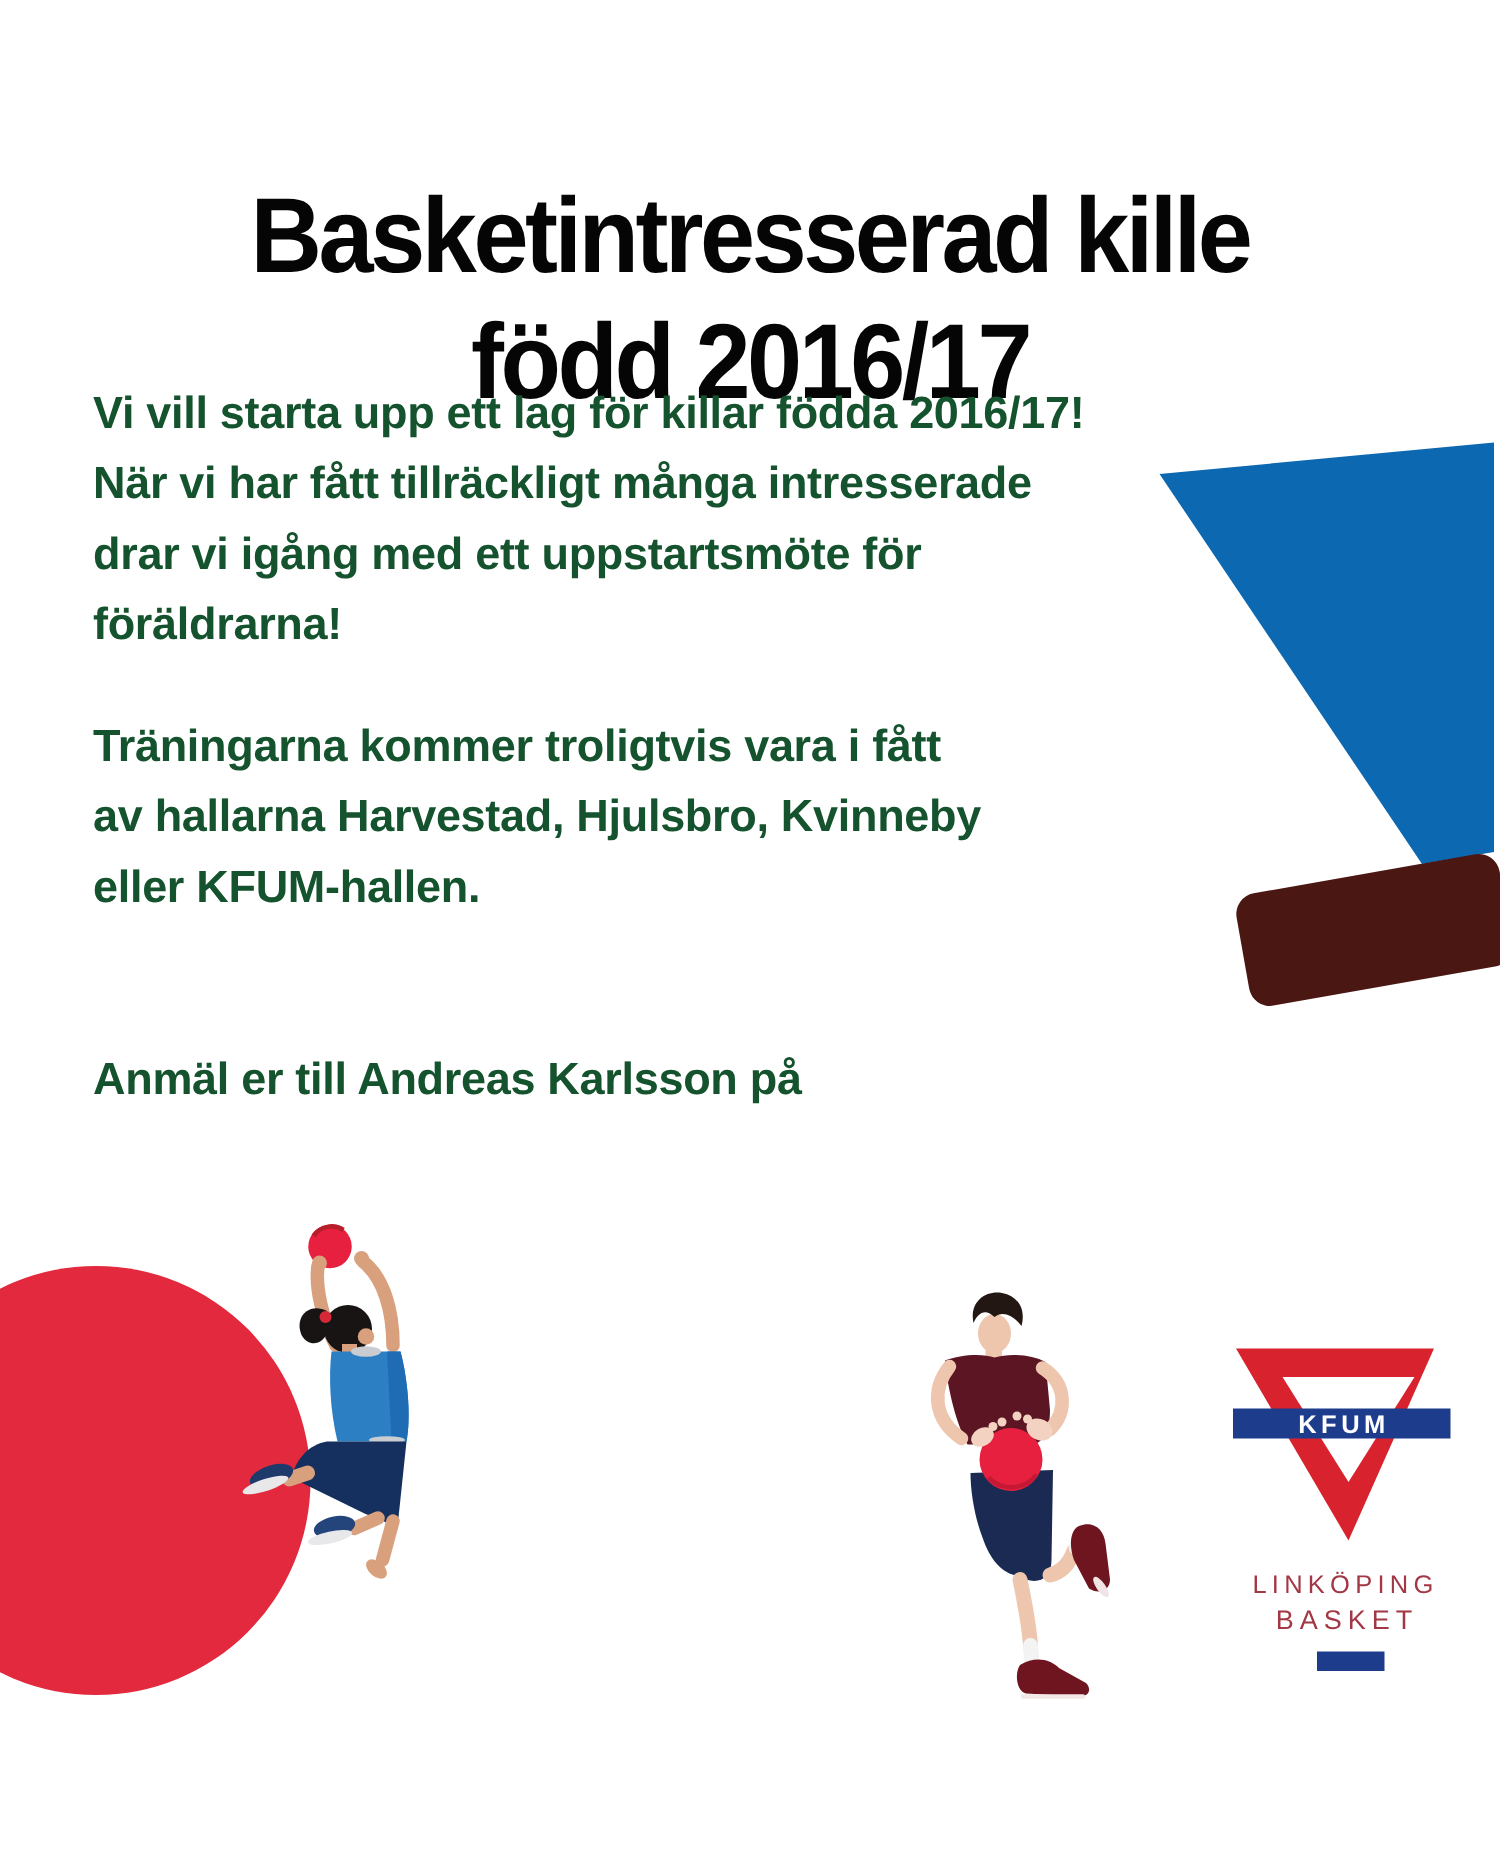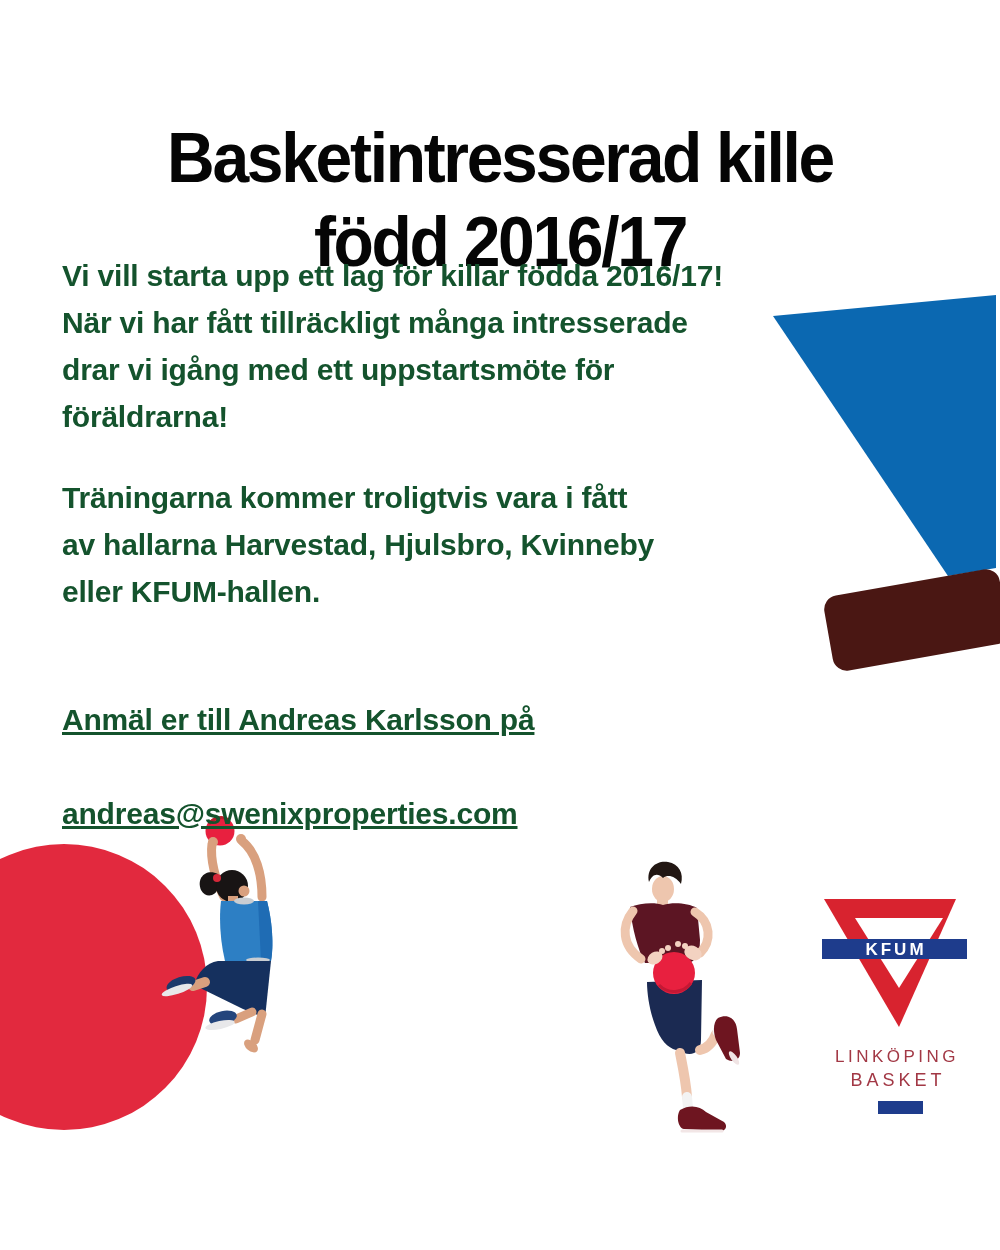--- a/index.html
+++ b/index.html
@@ -16,21 +16,21 @@
     transform:scaleX(0.93);transform-origin:50% 0;
     white-space:pre-line;
   }
   .bodytext{
     position:absolute;left:62px;top:252px;width:900px;
     color:#14532d;font-weight:700;font-size:30px;line-height:47px;
     letter-spacing:-0.2px;
   }
   .para{margin:0 0 34px 0;white-space:pre-line;}
   .para:last-child{margin-bottom:0;}
-  .contact-line{display:block;text-decoration:underline;}
+  .contact-line{display:block;}
   svg text{font-family:"Liberation Sans",sans-serif;}
   .kfum-acronym{font-weight:700;font-size:17px;letter-spacing:3px;}
   .kfum-city{font-weight:400;font-size:17px;letter-spacing:3.5px;}
   .kfum-sport{font-weight:400;font-size:18px;letter-spacing:4px;}
 </style>
 </head>
 <body>
 
 <div class="poster">
 
@@ -113,18 +113,17 @@
     <div class="bodytext">
       <p class="para">Vi vill starta upp ett lag för killar födda 2016/17!
 När vi har fått tillräckligt många intresserade
 drar vi igång med ett uppstartsmöte för
 föräldrarna!</p>
       <p class="para">Träningarna kommer troligtvis vara i fått
 av hallarna Harvestad, Hjulsbro, Kvinneby
 eller KFUM-hallen.</p>
       <p class="para">
         <span class="contact-line">Anmäl er till Andreas Karlsson på</span>
-        <span class="contact-line">andreas@swenixproperties.com</span>
       </p>
     </div>
   </div>
 
 </div>
 
 </body></html>

